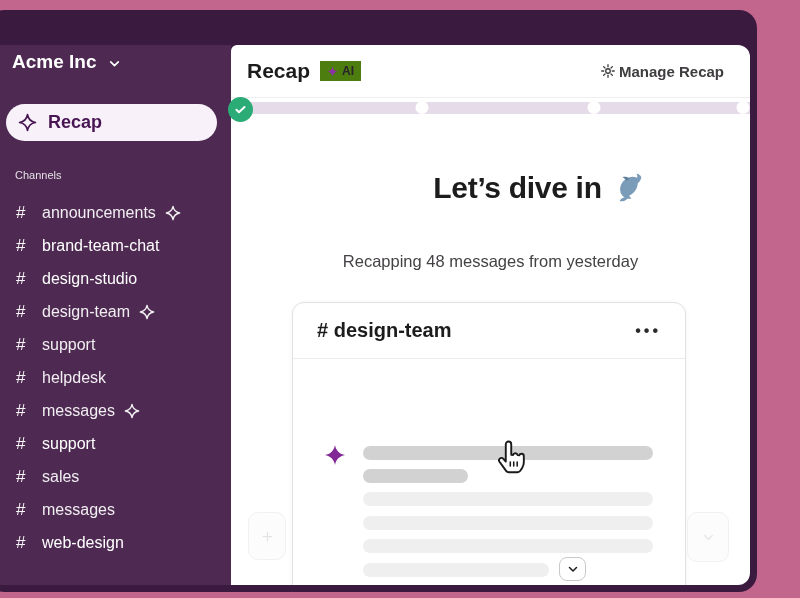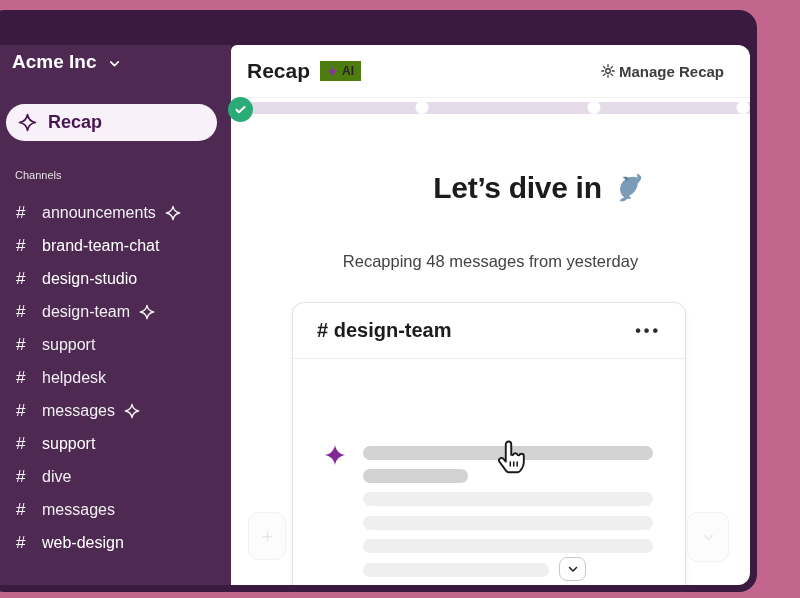--- a/index.html
+++ b/index.html
@@ -176,21 +176,21 @@
   </div>
 
   <div class="channel-row">
     <span class="hash">#</span>
     <span class="ch-name bold">support</span>
 
   </div>
 
   <div class="channel-row">
     <span class="hash">#</span>
-    <span class="ch-name">dive</span>
+    <span class="ch-name">sales</span>
 
   </div>
 
   <div class="channel-row">
     <span class="hash">#</span>
     <span class="ch-name">messages</span>
 
   </div>
 
   <div class="channel-row">

